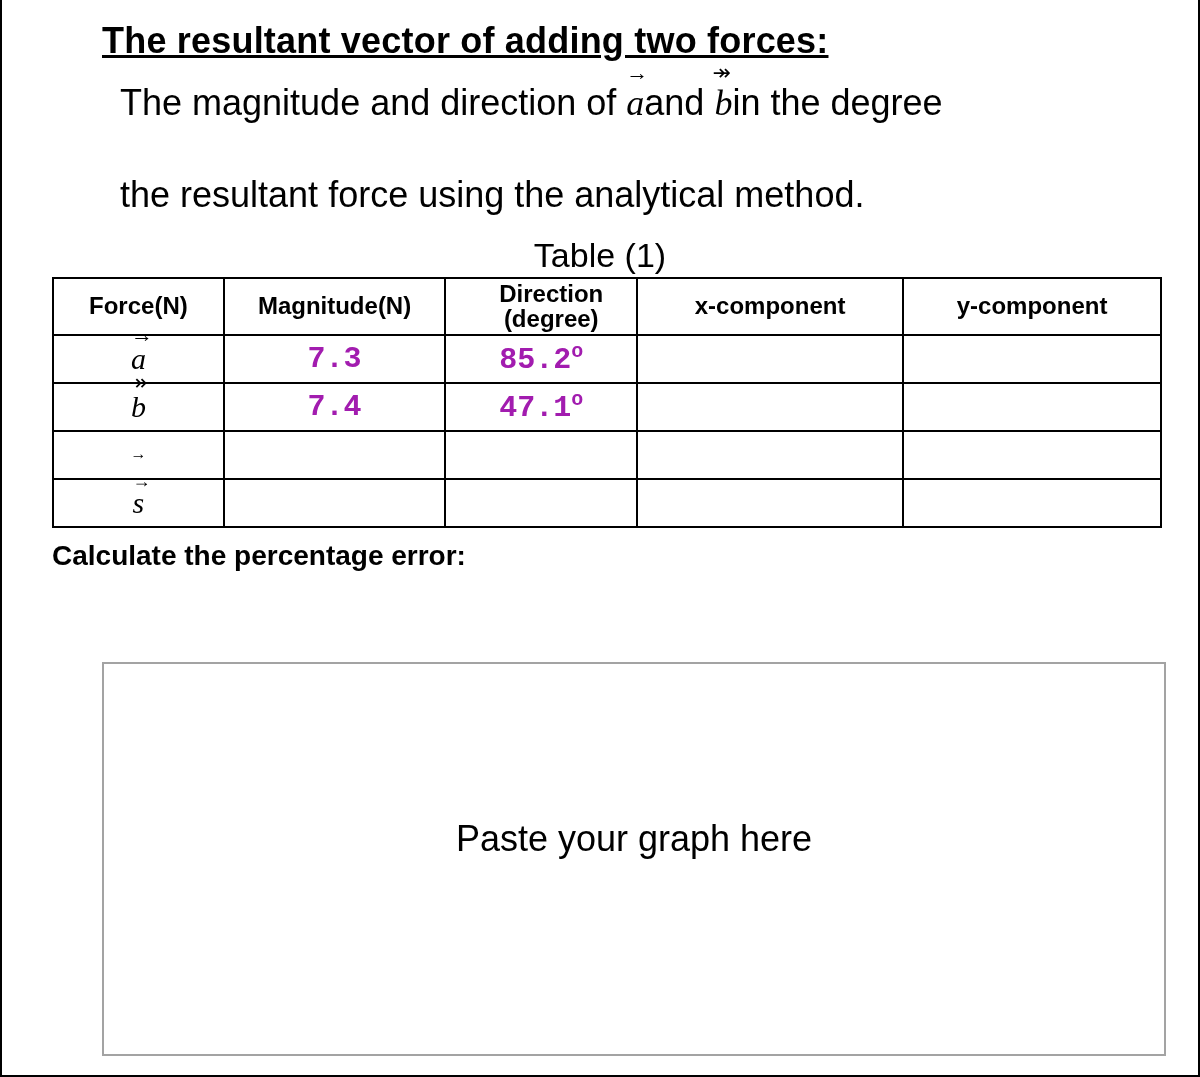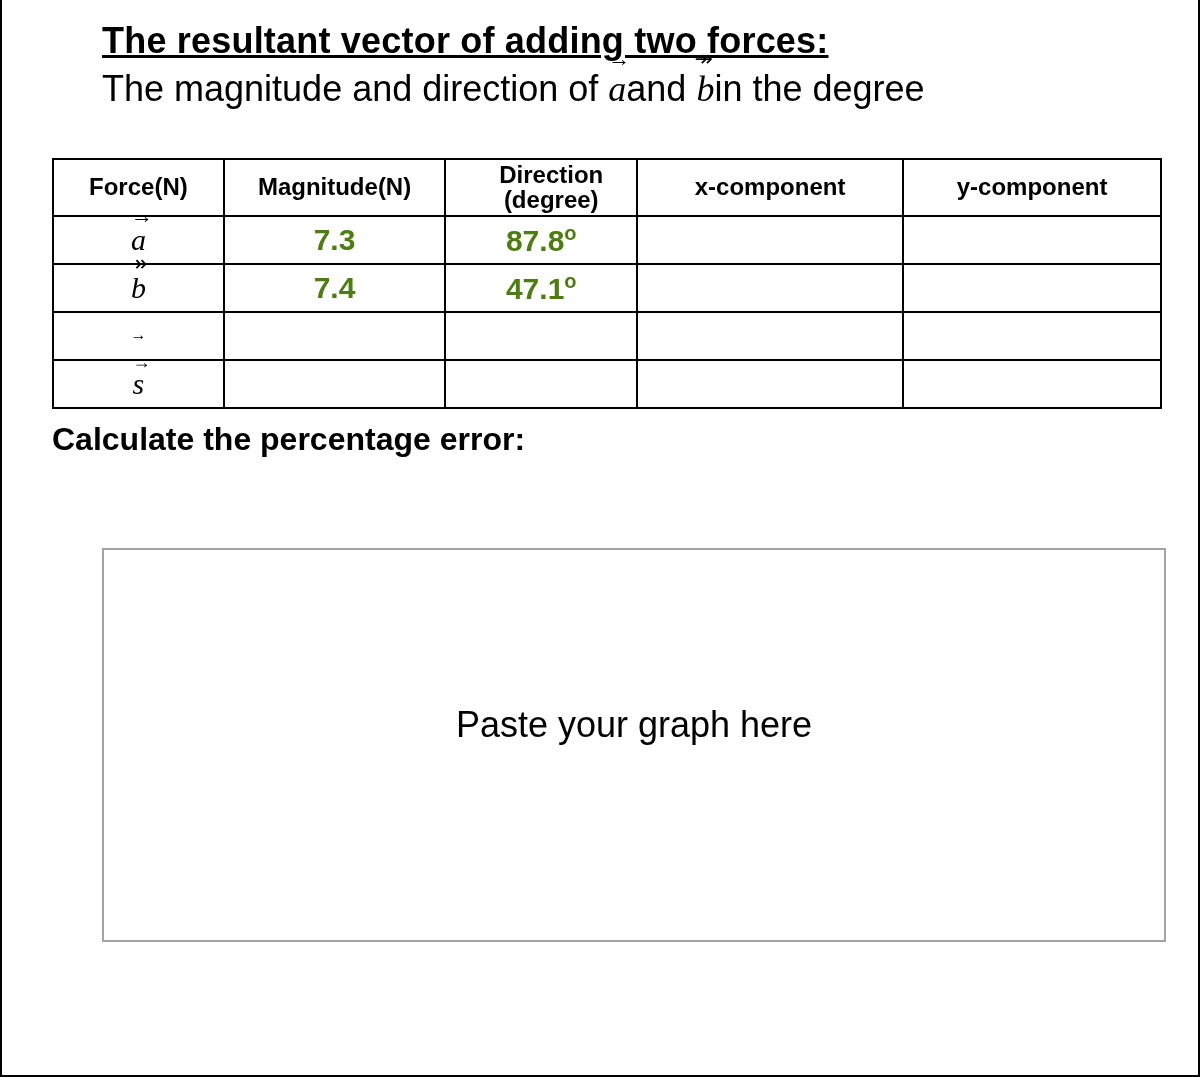--- a/index.html
+++ b/index.html
@@ -24,21 +24,21 @@
   .heading {
     font-size: 36px;
     font-weight: bold;
     text-decoration: underline;
     letter-spacing: 0.2px;
     margin-bottom: 4px;
   }
   .bodytext {
     font-size: 36px;
     line-height: 1.28;
-    margin: 0;
+    margin: 18px;
   }
   .vec {
     font-style: italic;
     position: relative;
     display: inline-block;
     font-family: "Times New Roman", Times, serif;
     font-weight: normal;
   }
   .vec .arrow-single {
     position: absolute;
@@ -85,32 +85,32 @@
   table.force-table .hdr-dir {
     line-height: 1.05;
     padding-left: 26px;
   }
   table.force-table td.symcell {
     font-family: "Times New Roman", Times, serif;
     font-style: italic;
     font-size: 30px;
   }
   table.force-table td.red {
-    color: #4d7c0f;
-    font-family: Liberation Sans, sans-serif;
+    color: #a21caf;
+    font-family: Liberation Mono, monospace;
     font-weight: bold;
     font-size: 30px;
   }
   table.force-table td.red .deg {
     font-size: 20px;
     vertical-align: super;
     font-weight: bold;
   }
   .err-line {
-    font-size: 32px;
+    font-size: 28px;
     font-weight: bold;
     margin-top: 12px;
     margin-left: -50px;
   }
   .blank-line {
     height: 60px;
     border-bottom: 2px solid #000;
     width: 600px;
     margin-left: 230px;
     margin-top: 30px;
@@ -135,42 +135,44 @@
 <body>
 
 <div class="page">
   <div class="content">
 
     <div class="heading">The resultant vector of adding two forces:</div>
 
     <p class="bodytext">
       <span>The magnitude and direction of </span><span class="vec">a<span class="arrow-single">→</span></span><span>and </span><span class="vec">b<span class="arrow-double">↠</span></span><span>in the degree</span><br>
       <br>
+      <span>the resultant force using the analytical method.</span>
     </p>
 
+    <div class="table-caption">Table (1)</div>
 
     <table class="force-table">
       <tbody>
           <tr>
         <th style="width:170px">Force(N)</th>
         <th style="width:220px">Magnitude(N)</th>
         <th style="width:170px" class="hdr-dir">
           <span>Direction</span><br>
           <span>(degree)</span>
         </th>
         <th style="width:280px">x-component</th>
         <th style="width:270px">y-component</th>
       </tr>
       <tr>
         <td class="symcell">
           <span class="vec"><span>a</span><span class="arrow-single">→</span></span>
         </td>
         <td class="red">7.3</td>
         <td class="red">
-          <span>87.8</span><span class="deg">o</span>
+          <span>85.2</span><span class="deg">o</span>
         </td>
         <td></td>
         <td></td>
       </tr>
       <tr>
         <td class="symcell">
           <span class="vec"><span>b</span><span class="arrow-double">↠</span></span>
         </td>
         <td class="red">7.4</td>
         <td class="red">

